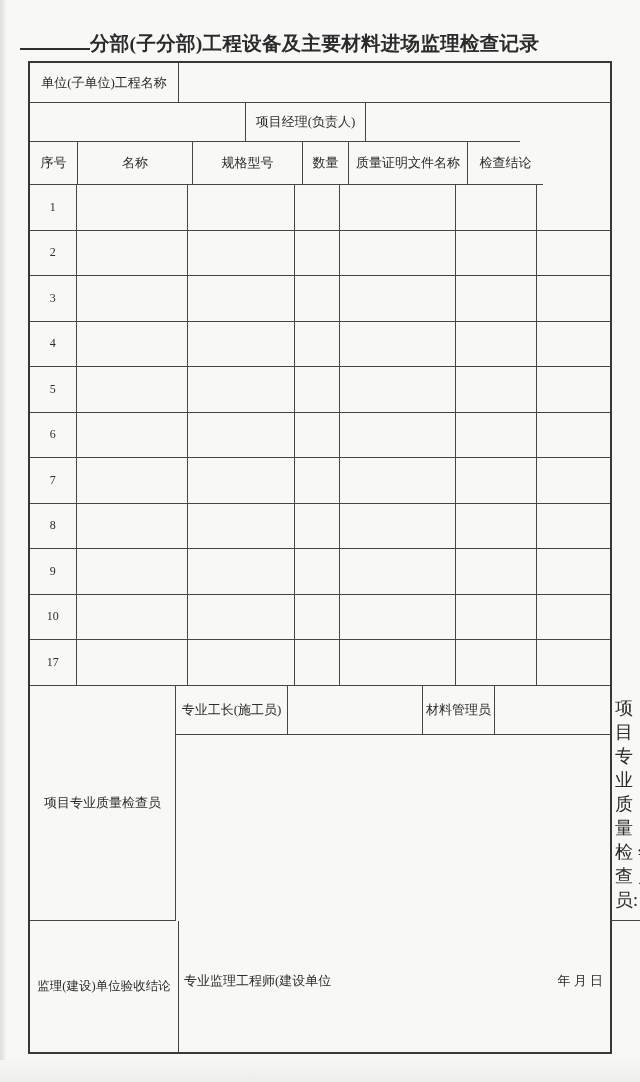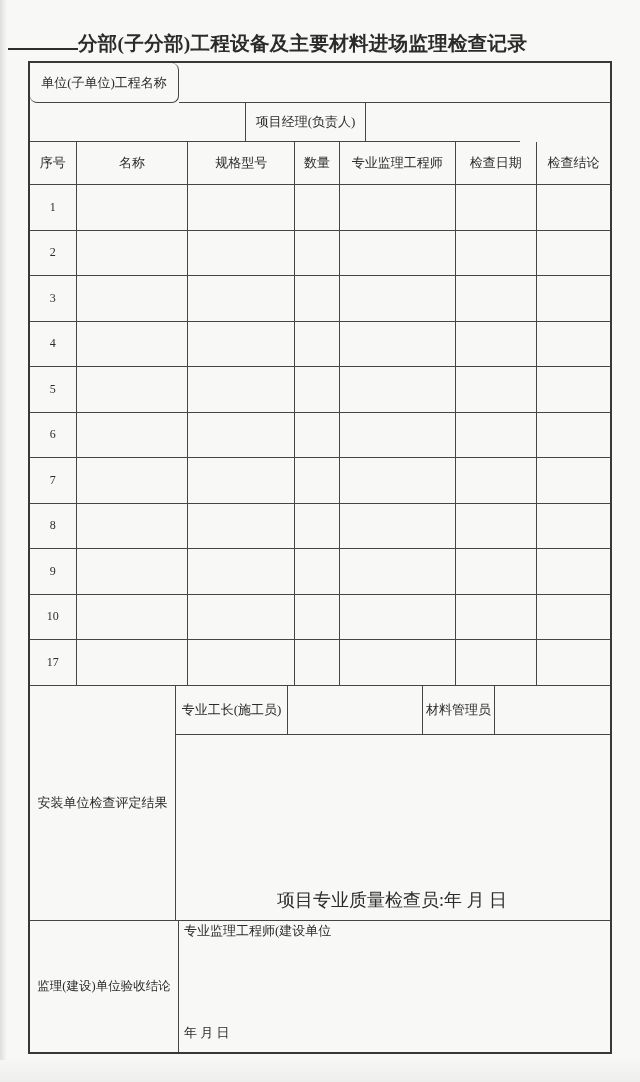--- a/index.html
+++ b/index.html
@@ -13,21 +13,21 @@
   }
   .edge-left {
     position:absolute; left:0; top:0; width:7px; height:100%;
     background:linear-gradient(90deg,#dededc,#f8f8f6);
   }
   .edge-bottom {
     position:absolute; left:0; top:1060px; width:100%; height:22px;
     background:linear-gradient(180deg,#f6f6f4,#eeeeec);
   }
   .title {
-    position:absolute; left:8px; top:30px;
+    position:absolute; left:20px; top:30px;
     font-size:19.5px; font-weight:bold; white-space:nowrap; letter-spacing:0.3px;
   }
   .blank-line {
     display:inline-block; width:70px; height:15px;
     border-bottom:2px solid #2e2e2e;
   }
   .form {
     position:absolute; left:28px; top:61px; width:584px;
     border:2px solid #383838;
   }
@@ -38,48 +38,48 @@
     display:flex; align-items:center; justify-content:center;
     font-size:13px; text-align:center; overflow:hidden;
   }
   .row .cell:last-child, .sign-row .cell:last-child { border-right:none; }
 
   .r-info1 { height:40px; }
   .r-info2 { height:39px; }
   .r-head  { height:43px; }
   .data-row{ height:45.5px; }
 
-  .w150{width:150px;border-radius:7px;} .w434{width:434px;}
+  .w150{width:150px;} .w434{width:434px;}
   .w94{width:94px;} .w216{width:216px;} .w120{width:120px;} .w154{width:154px;}
   .c1{width:48px;} .c2{width:115px;} .c3{width:110px;} .c4{width:46px;}
   .c5{width:119px;} .c6{width:84px;} .c7{width:75px;}
   .num{ font-size:12px; }
 
   .section-bottom { display:flex; height:235px; }
   .sb-left {
     width:150px; border-right:1px solid #454545; border-bottom:1px solid #454545;
     display:flex; align-items:center; justify-content:center; font-size:13px;
   }
-  .sb-right { width:434px; display:flex; flex-direction:column; }
+  .sb-right { width:434px; display:flex; }
   .sign-row { display:flex; height:49px; }
   .sw112{width:112px;} .sw135{width:135px;} .sw72{width:72px;} .sw115{width:115px;}
   .result-area {
     flex:1; border-bottom:1px solid #454545;
     display:flex; align-items:flex-end; justify-content:center;
     padding:16px 7px 8px 5px; font-size:18px;
   }
   .section-sup { display:flex; height:131px; }
   .sup-left {
     width:150px; border-right:1px solid #454545;
     display:flex; align-items:center; justify-content:center;
     font-size:12.5px; white-space:nowrap;
   }
   .sup-right {
-    width:434px; display:flex; align-items:flex-start; justify-content:space-between;
-    padding:0 7px 10px 5px; font-size:13px;flex-direction:column;
+    width:434px; display:flex; align-items:center; justify-content:space-between;
+    padding:0 7px 10px 5px; font-size:13px;
   }
   .engineer-label { line-height:20px; text-align:left; }
   .engineer-label .line2 { padding-left:13px; }
 </style>
 </head>
 <body>
 
 <div class="edge-left"></div>
 <div class="edge-bottom"></div>
 
@@ -96,22 +96,21 @@
     <div class="cell w216"></div>
     <div class="cell w120">项目经理(负责人)</div>
     <div class="cell w154"></div>
   </div>
 
   <div class="row r-head">
     <div class="cell c1">序号</div>
     <div class="cell c2">名称</div>
     <div class="cell c3">规格型号</div>
     <div class="cell c4">数量</div>
-    <div class="cell c5">专业监理工程师</div>
-    <div class="cell c6">检查日期</div>
+    <div class="cell c5">质量证明文件名称</div>
     <div class="cell c7">检查结论</div>
   </div>
 
   <div id="data-rows">
       <div class="row data-row">
         <div class="cell c1 num">1</div>
         <div class="cell c2"></div>
         <div class="cell c3"></div>
         <div class="cell c4"></div>
         <div class="cell c5"></div>
@@ -204,21 +203,21 @@
         <div class="cell c2"></div>
         <div class="cell c3"></div>
         <div class="cell c4"></div>
         <div class="cell c5"></div>
         <div class="cell c6"></div>
         <div class="cell c7"></div>
       </div>
     </div>
 
   <div class="section-bottom">
-    <div class="sb-left">安装单位检查评定结果</div>
+    <div class="sb-left">项目专业质量检查员</div>
     <div class="sb-right">
       <div class="sign-row">
         <div class="cell sw112">专业工长(施工员)</div>
         <div class="cell sw135"></div>
         <div class="cell sw72">材料管理员</div>
         <div class="cell sw115"></div>
       </div>
       <div class="result-area">
         <span>项目专业质量检查员:</span>
         <span>年 月 日</span>

